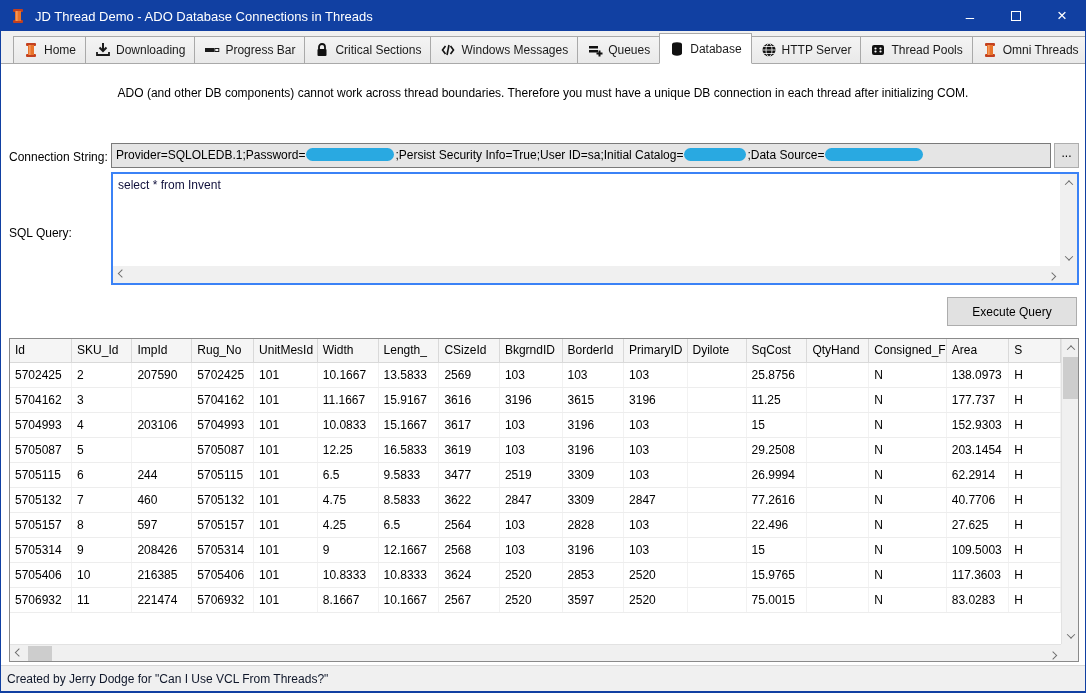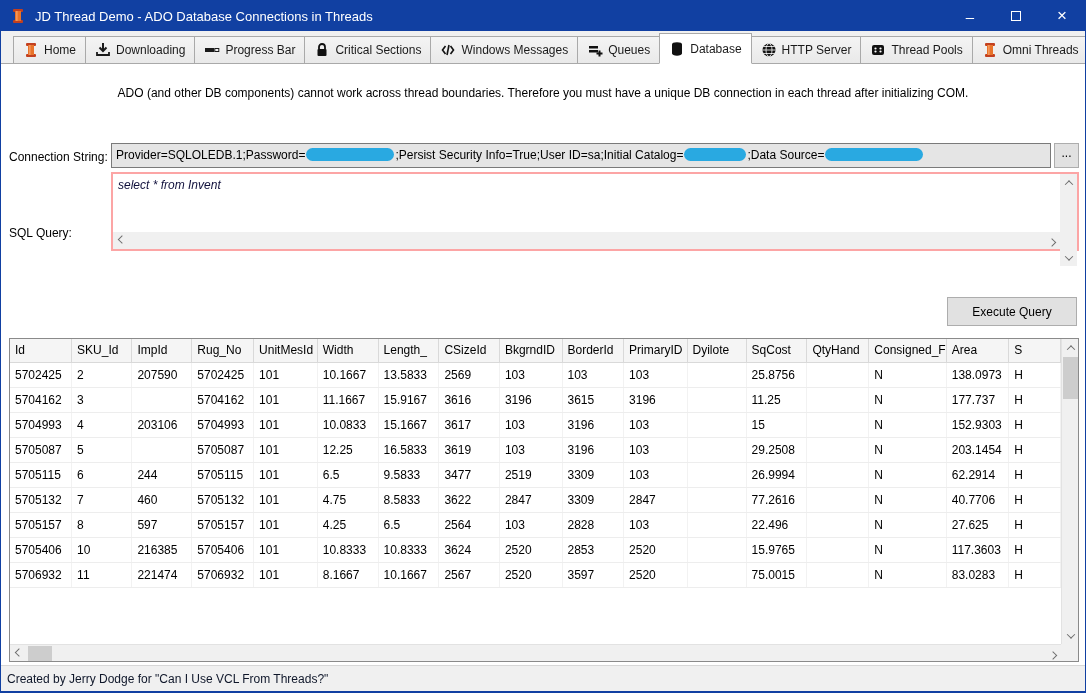--- a/index.html
+++ b/index.html
@@ -34,22 +34,22 @@
             font-size:12px; line-height:21px; color:#000; }
   .lbl{ position:absolute; font-size:12px; color:#000; }
   .conn-label{ left:8px; top:86px; }
   .conn-input{ position:absolute; left:110px; top:79px; width:940px; height:25px;
                border:1px solid #7a7a7a; background:#e5e5e5; font-size:12px; padding:4px 3px 0 4px;
                white-space:nowrap; overflow:hidden; }
   .redact{ display:inline-block; height:13px; border-radius:7px; background:#29a9e1; vertical-align:middle; margin:0 1px 2px 1px; }
   .browse-btn{ position:absolute; left:1053px; top:79px; width:25px; height:25px;
                border:1px solid #adadad; background:#e1e1e1; font-size:12px; font-family:inherit; padding-bottom:6px;}
   .sql-label{ left:8px; top:162px; }
-  .sql-box{ position:absolute; left:110px; top:108px; width:968px; height:79px;
-            border:2px solid #fca5a5; background:#fff;font-style:italic; }
+  .sql-box{ position:absolute; left:110px; top:108px; width:968px; height:113px;
+            border:2px solid #3b82f6; background:#fff; }
   .sql-text{ position:absolute; left:5px; top:4px; font-size:12px; color:#10103c; }
 
   
   .vscroll{ position:absolute; background:#f0f0f0; width:17px; }
   .hscroll{ position:absolute; background:#f0f0f0; height:17px; }
   .sb-btn{ position:absolute; width:17px; height:17px; display:flex; align-items:center; justify-content:center; }
   .chev{ width:6px; height:6px; border-left:1px solid #6d6d6d; border-top:1px solid #6d6d6d; }
   .chev.up{ transform:rotate(45deg) translate(1px,1px); }
   .chev.down{ transform:rotate(225deg) translate(1px,1px); }
   .chev.left{ transform:rotate(-45deg) translate(1px,-1px); }
@@ -419,20 +419,39 @@
                 <td>2828</td>
                 <td>103</td>
                 <td></td>
                 <td>22.496</td>
                 <td></td>
                 <td>N</td>
                 <td>27.625</td>
                 <td>H</td>
               </tr>
               <tr>
+                <td>5705314</td>
+                <td>9</td>
+                <td>208426</td>
+                <td>5705314</td>
+                <td>101</td>
+                <td>9</td>
+                <td>12.1667</td>
+                <td>2568</td>
+                <td>103</td>
+                <td>3196</td>
+                <td>103</td>
+                <td></td>
+                <td>15</td>
+                <td></td>
+                <td>N</td>
+                <td>109.5003</td>
+                <td>H</td>
+              </tr>
+              <tr>
                 <td>5705406</td>
                 <td>10</td>
                 <td>216385</td>
                 <td>5705406</td>
                 <td>101</td>
                 <td>10.8333</td>
                 <td>10.8333</td>
                 <td>3624</td>
                 <td>2520</td>
                 <td>2853</td>

